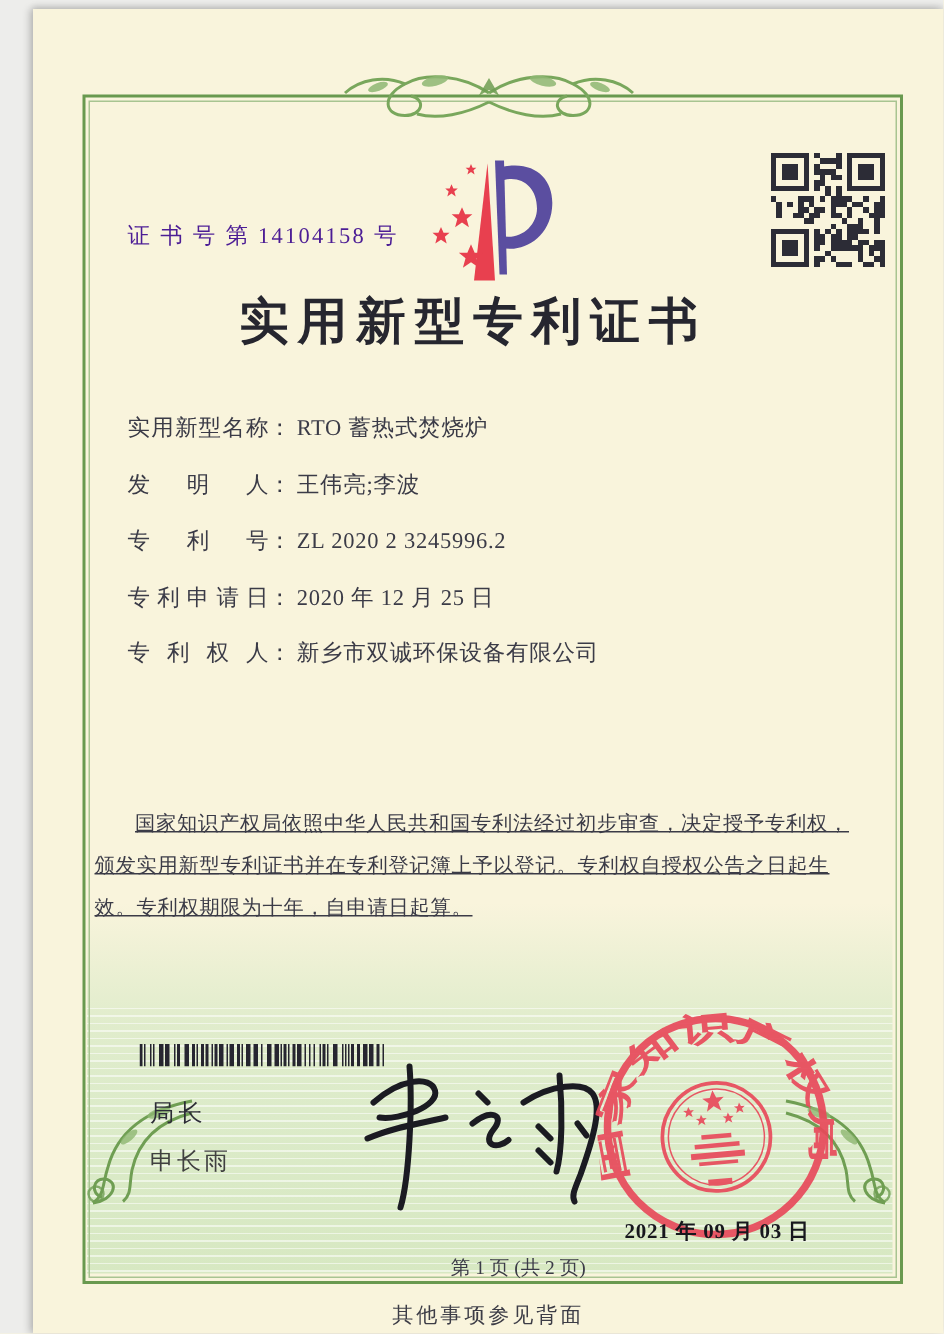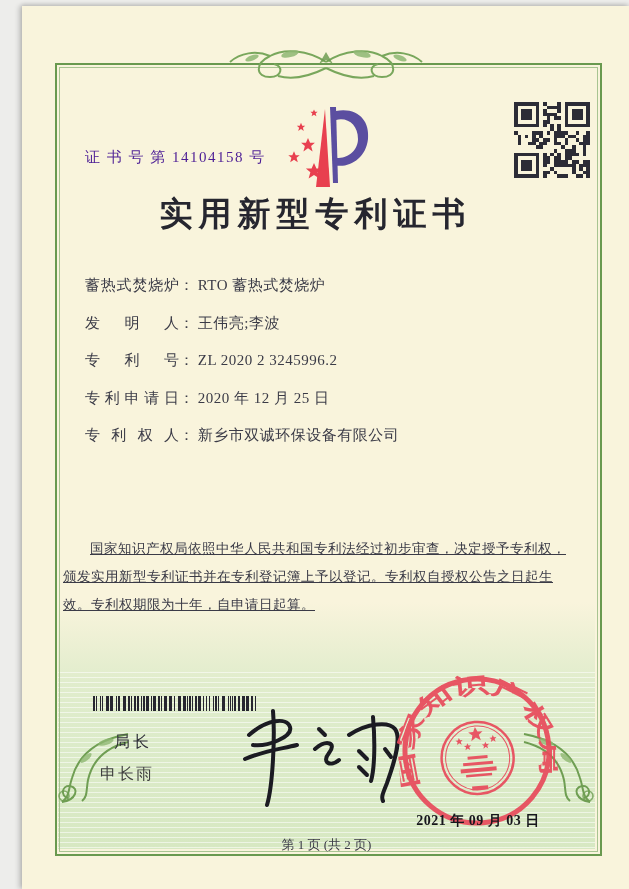--- a/index.html
+++ b/index.html
@@ -41,29 +41,29 @@
   .jl{display:inline-block;width:94px;text-align:justify;text-align-last:justify;vertical-align:bottom;}
   .colon{display:inline-block;}
   .fvalue{letter-spacing:.5px;}
   .rpair{position:absolute;left:268px;top:0;}
   .paras{
     position:absolute;left:41px;top:529px;width:507px;
     font-size:13.5px;line-height:28px;letter-spacing:.5px;color:#3b3b47;
   }
   .paras p{margin:0;text-indent:2em;text-decoration:underline;}
   .barcode{position:absolute;left:71px;top:690px;width:163px;height:15px;}
-  .sig-title{position:absolute;left:78px;top:726px;font-size:16px;letter-spacing:3px;color:#2c2c36;font-family:"Liberation Sans","DejaVu Sans",sans-serif;margin-left:14px;}
+  .sig-title{position:absolute;left:78px;top:726px;font-size:16px;letter-spacing:3px;color:#2c2c36;font-family:"Liberation Sans","DejaVu Sans",sans-serif;}
   .sig-name{position:absolute;left:78px;top:758px;font-size:16px;letter-spacing:2px;color:#404040;font-family:"Liberation Sans","DejaVu Sans",sans-serif;}
   .signature{position:absolute;left:193px;top:699px;width:200px;height:108px;}
   .seal{position:absolute;left:376px;top:666px;width:158px;height:158px;transform:rotate(-5deg);}
   .seal-date{
     position:absolute;left:374px;top:806px;width:164px;text-align:center;
     font-size:14px;font-weight:700;letter-spacing:.5px;color:#17171d;
   }
-  .page-no{position:absolute;left:33px;top:830px;width:543px;text-align:center;font-size:13px;color:#3b3b47;}
+  .page-no{position:absolute;left:33px;top:830px;width:543px;text-align:center;font-size:13px;color:#3b3b47;padding-left:19px;}
   .back-note{position:absolute;left:0;top:862px;width:607px;text-align:center;font-size:14px;letter-spacing:2px;color:#3c3c46;}
   .top-ornament{position:absolute;left:204px;top:40px;width:200px;height:40px;}
   .corner{position:absolute;width:78px;height:76px;}
   .corner.left{left:30px;top:724px;}
   .corner.right{left:500px;top:724px;transform:scaleX(-1);}
   svg{display:block;}
 </style>
 </head>
 <body>
 
@@ -274,21 +274,21 @@
       <rect x="15" y="1" width="5" height="5" fill="#f9f4dc"></rect>
       <rect x="16" y="2" width="3" height="3" fill="#2c2c36"></rect>
       <rect x="0" y="14" width="7" height="7" fill="#2c2c36"></rect>
       <rect x="1" y="15" width="5" height="5" fill="#f9f4dc"></rect>
       <rect x="2" y="16" width="3" height="3" fill="#2c2c36"></rect>
     </svg>
 
   <div class="title">实用新型专利证书</div>
 
   <div class="row" style="top:270px">
-    <span class="jl">蓄热式焚烧炉</span><span class="colon">：</span>
+    <span class="jl">实用新型名称</span><span class="colon">：</span>
     <span class="fvalue">RTO 蓄热式焚烧炉</span>
   </div>
   <div class="row" style="top:308px">
     <span class="jl">发明人</span><span class="colon">：</span>
     <span class="fvalue">王伟亮;李波</span>
   </div>
   <div class="row" style="top:345px">
     <span class="jl">专利号</span><span class="colon">：</span>
     <span class="fvalue">ZL 2020 2 3245996.2</span>
   </div>
@@ -395,14 +395,15 @@
         <rect x="61" y="96" width="36" height="4"></rect>
         <rect x="66" y="102" width="26" height="2.4"></rect>
         <rect x="71" y="114" width="16" height="4"></rect>
       </g>
     </g>
   </svg>
 
   <div class="seal-date">2021 年 09 月 03 日</div>
 
   <div class="page-no">第 1 页 (共 2 页)</div>
+  <div class="back-note">其他事项参见背面</div>
 
 </div>
 
 </body></html>

